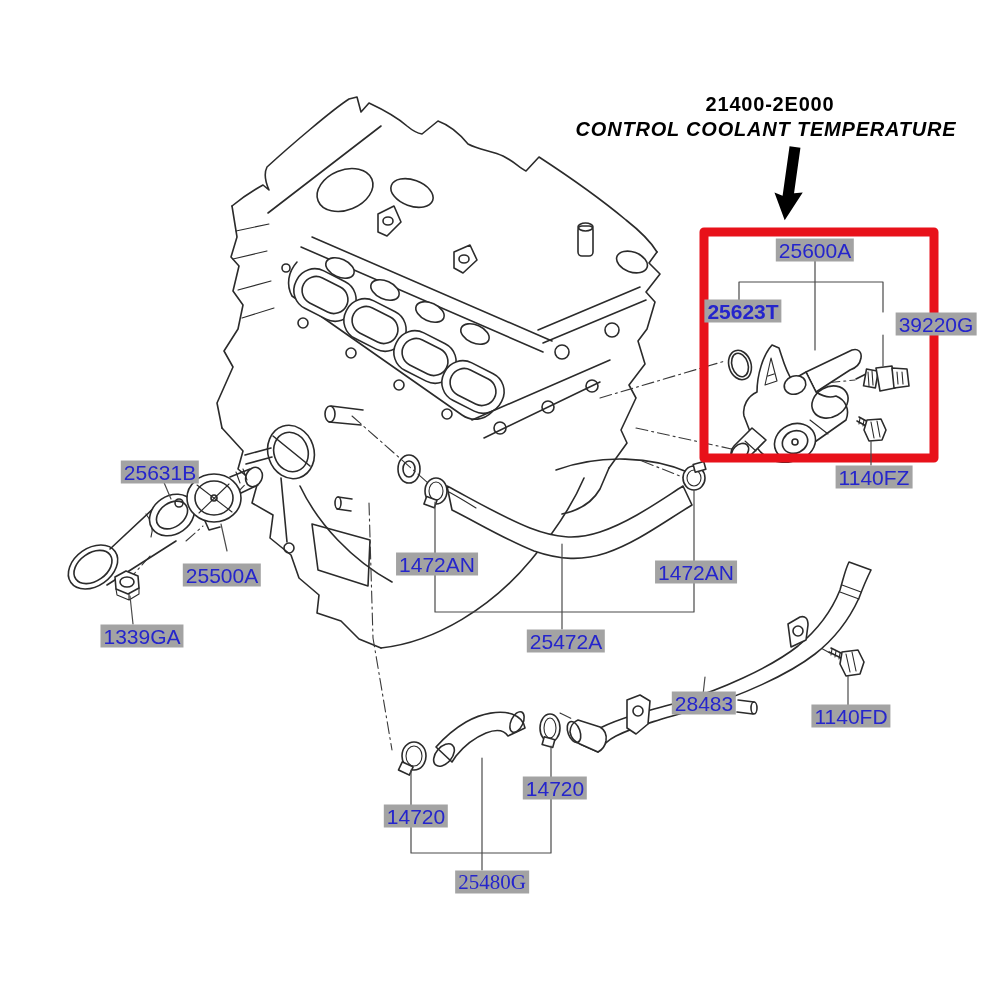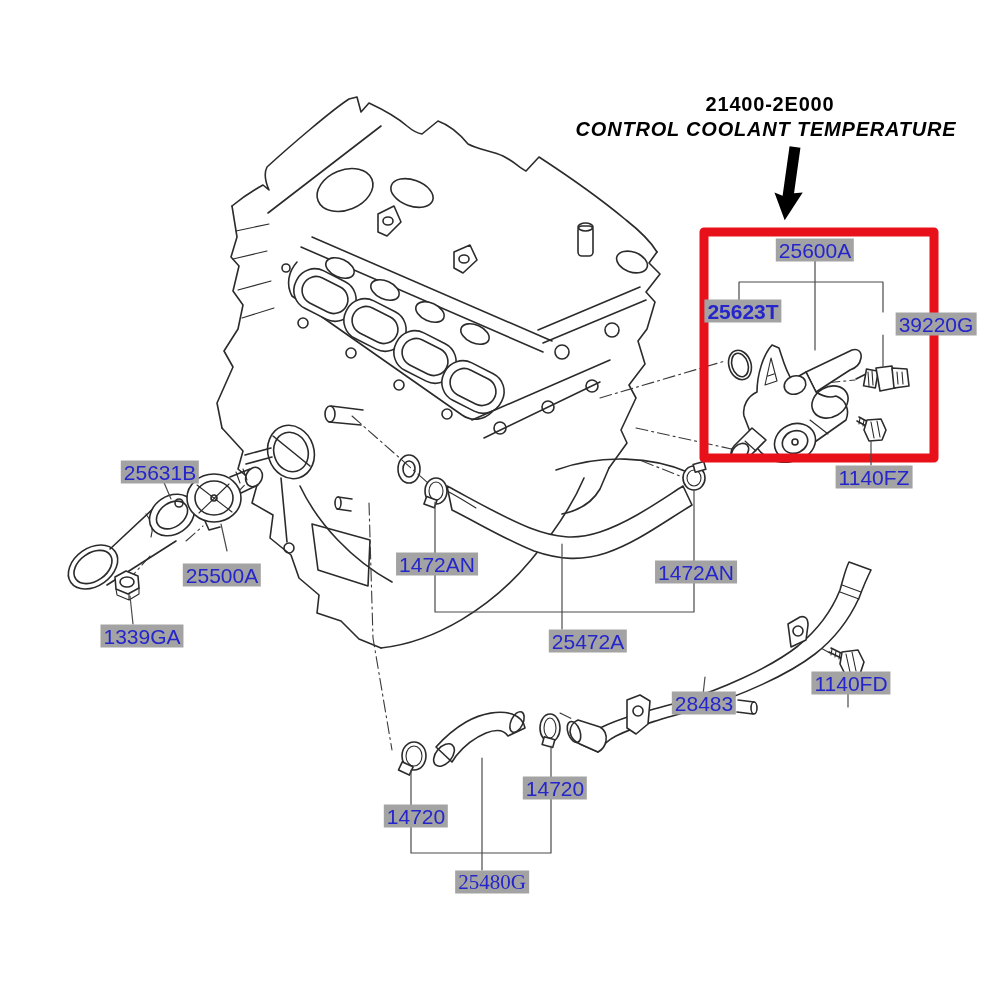--- a/index.html
+++ b/index.html
@@ -284,19 +284,19 @@
 <div id="labels-layer">
     <span class="part-label" style="left: 815px; top: 250px;">25600A</span>
     <span class="part-label" style="left: 743px; top: 311px; font-weight: bold;">25623T</span>
     <span class="part-label" style="left: 888px; top: 324px; margin-left: 48px;">39220G</span>
     <span class="part-label" style="left: 874px; top: 477px;">1140FZ</span>
     <span class="part-label" style="left: 160px; top: 428px; margin-top: 44px;">25631B</span>
     <span class="part-label" style="left: 222px; top: 575px;">25500A</span>
     <span class="part-label" style="left: 142px; top: 636px;">1339GA</span>
     <span class="part-label" style="left: 437px; top: 564px;">1472AN</span>
     <span class="part-label" style="left: 696px; top: 572px;">1472AN</span>
-    <span class="part-label" style="left: 588px; top: 641px;">25472A</span>
+    <span class="part-label" style="left: 566px; top: 641px;">25472A</span>
     <span class="part-label" style="left: 704px; top: 667px; margin-top: 36px;">28483</span>
-    <span class="part-label" style="left: 851px; top: 683px;">1140FD</span>
+    <span class="part-label" style="left: 851px; top: 716px;">1140FD</span>
     <span class="part-label" style="left: 416px; top: 816px;">14720</span>
     <span class="part-label" style="left: 555px; top: 788px;">14720</span>
     <span class="part-label" style="left: 492px; top: 882px; font-family: Liberation Serif, serif;">25480G</span>
   </div>
 
 </body></html>

